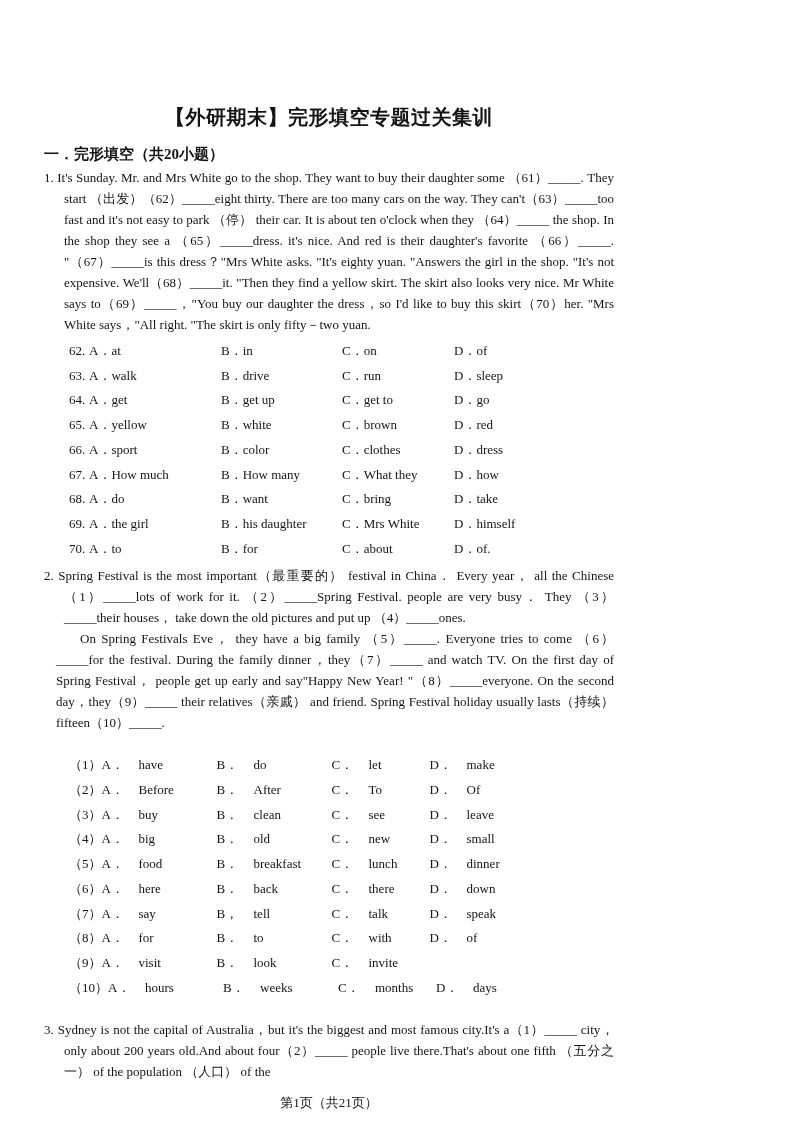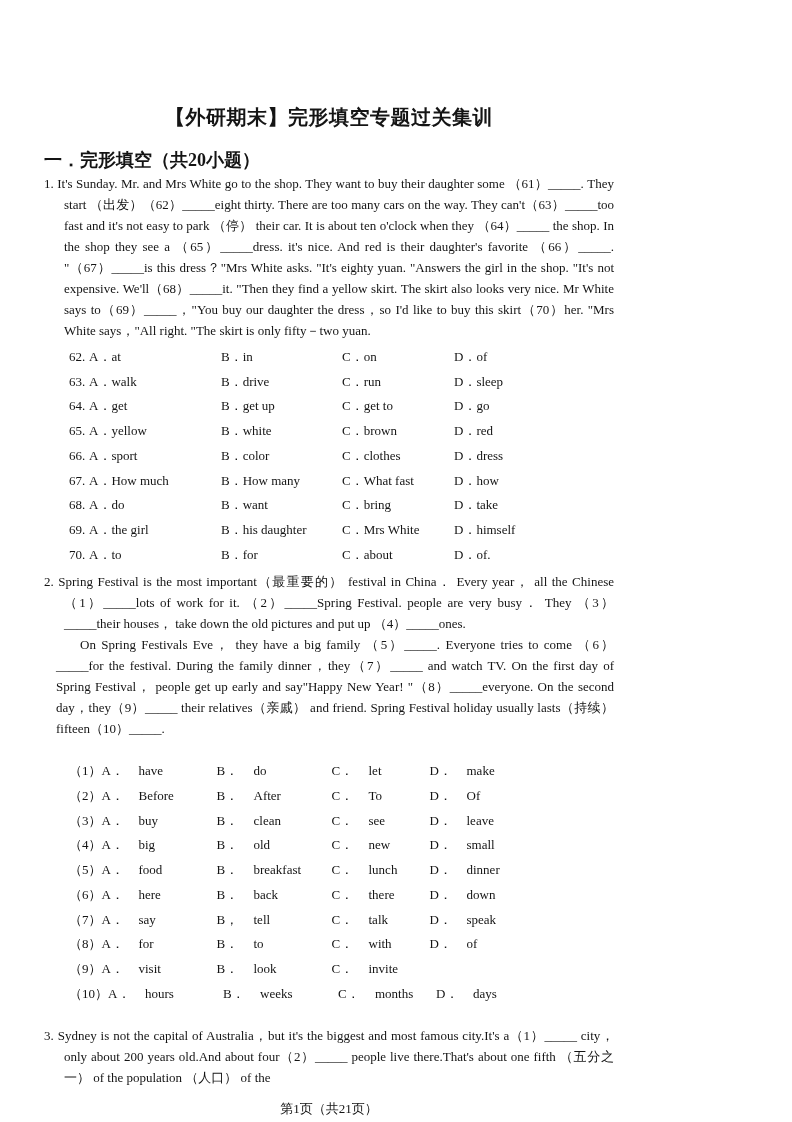--- a/index.html
+++ b/index.html
@@ -2,21 +2,21 @@
 <html><head>
 <meta charset="utf-8">
 <style>
   html,body{margin:0;padding:0;background:#ffffff;}
   .page{
     width:656px;height:1122px;background:#ffffff;box-sizing:border-box;
     padding:104px 42px 4px 44px;overflow:hidden;
     font-family:"Liberation Serif","DejaVu Serif",serif;color:#141414;
   }
   .title{text-align:center;font-size:20px;font-weight:bold;line-height:26px;letter-spacing:.5px;}
-  .section-heading{font-size:18px;font-weight:bold;line-height:20px;margin-top:20px;}
+  .section-heading{font-size:15px;font-weight:bold;line-height:20px;margin-top:14px;}
   .passage{font-size:13px;line-height:21px;text-align:justify;margin:3px 0 0 0;padding-left:20px;text-indent:-20px;}
   .passage.first-indent{padding-left:12px;text-indent:24px;margin:0;}
   .options{margin:4px 0 0 25px;font-size:13px;}
   .opt-row{display:grid;line-height:24.7px;white-space:nowrap;}
   .q1-opts .opt-row{grid-template-columns:minmax(20px,max-content) 132px 121px 112px 1fr;}
   .q2-opts .opt-row{grid-template-columns:minmax(30px,max-content) 115px 115px 98px 1fr;}
   .q1-opts .letter{display:inline-block;min-width:21px;}
   .q2-opts .letter{display:inline-block;min-width:37px;}
   .q2-opts{margin-top:20px;}
   .q2-block{margin-top:4px;}
@@ -71,21 +71,21 @@
           <span class="num">66.</span>
           <span class="cell"><span class="letter">A．</span><span class="word">sport</span></span>
           <span class="cell"><span class="letter">B．</span><span class="word">color</span></span>
           <span class="cell"><span class="letter">C．</span><span class="word">clothes</span></span>
           <span class="cell"><span class="letter">D．</span><span class="word">dress</span></span>
         </div>
         <div class="opt-row">
           <span class="num">67.</span>
           <span class="cell"><span class="letter">A．</span><span class="word">How much</span></span>
           <span class="cell"><span class="letter">B．</span><span class="word">How many</span></span>
-          <span class="cell"><span class="letter">C．</span><span class="word">What fast</span></span>
+          <span class="cell"><span class="letter">C．</span><span class="word">What they</span></span>
           <span class="cell"><span class="letter">D．</span><span class="word">how</span></span>
         </div>
         <div class="opt-row">
           <span class="num">68.</span>
           <span class="cell"><span class="letter">A．</span><span class="word">do</span></span>
           <span class="cell"><span class="letter">B．</span><span class="word">want</span></span>
           <span class="cell"><span class="letter">C．</span><span class="word">bring</span></span>
           <span class="cell"><span class="letter">D．</span><span class="word">take</span></span>
         </div>
         <div class="opt-row">

